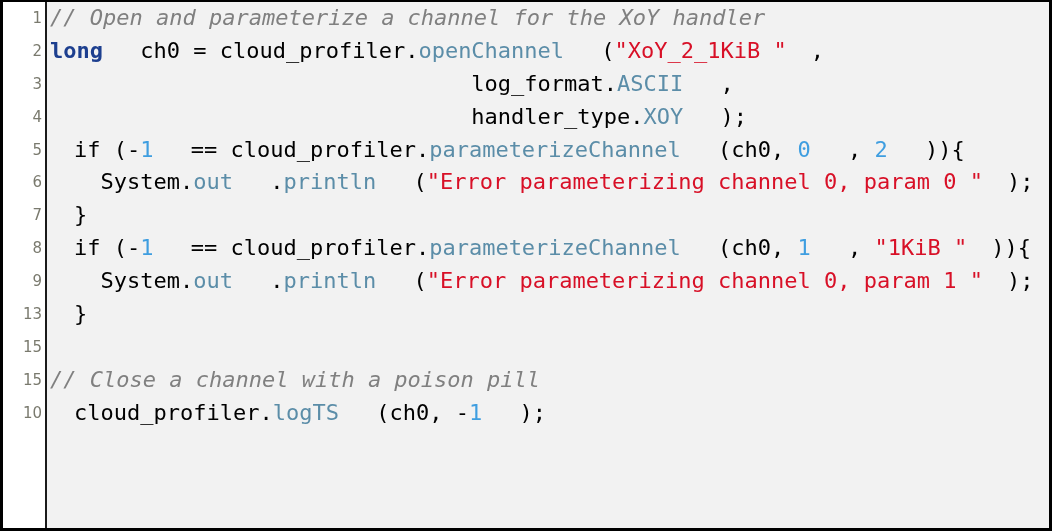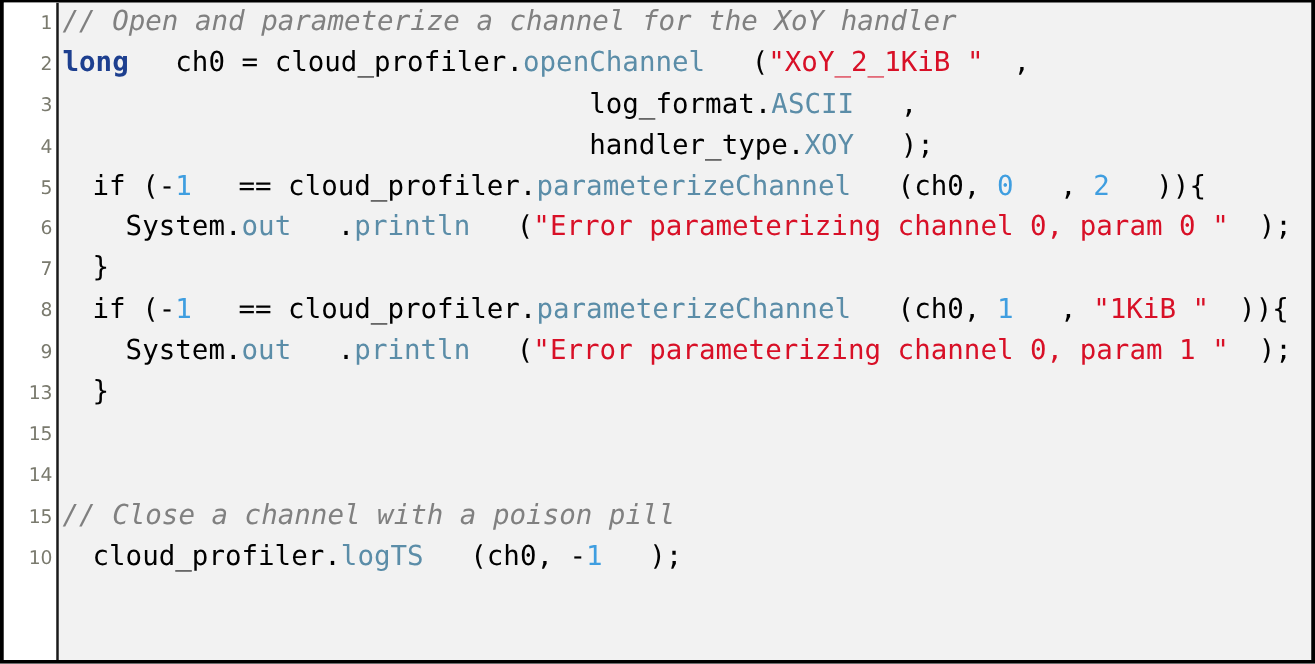--- a/index.html
+++ b/index.html
@@ -91,17 +91,16 @@
       <div class="code-line"><div class="ln">2</div><div class="lc"><span class="t-keyword">long</span><span class="t-plain"> ch0 = cloud_profiler.</span><span class="t-method">openChannel</span><span class="t-plain"> (</span><span class="t-string">"XoY_2_1KiB "</span><span class="t-plain">,</span></div></div>
       <div class="code-line"><div class="ln">3</div><div class="lc"><span class="t-plain">                              log_format.</span><span class="t-method">ASCII</span><span class="t-plain"> ,</span></div></div>
       <div class="code-line"><div class="ln">4</div><div class="lc"><span class="t-plain">                              handler_type.</span><span class="t-method">XOY</span><span class="t-plain"> );</span></div></div>
       <div class="code-line"><div class="ln">5</div><div class="lc"><span class="t-plain">if (-</span><span class="t-number">1</span><span class="t-plain"> == cloud_profiler.</span><span class="t-method">parameterizeChannel</span><span class="t-plain"> (ch0, </span><span class="t-number">0</span><span class="t-plain"> , </span><span class="t-number">2</span><span class="t-plain"> )){</span></div></div>
       <div class="code-line"><div class="ln">6</div><div class="lc"><span class="t-plain">  System.</span><span class="t-method">out</span><span class="t-plain"> .</span><span class="t-method">println</span><span class="t-plain"> (</span><span class="t-string">"Error parameterizing channel 0, param 0 "</span><span class="t-plain">);</span></div></div>
       <div class="code-line"><div class="ln">7</div><div class="lc"><span class="t-plain">}</span></div></div>
       <div class="code-line"><div class="ln">8</div><div class="lc"><span class="t-plain">if (-</span><span class="t-number">1</span><span class="t-plain"> == cloud_profiler.</span><span class="t-method">parameterizeChannel</span><span class="t-plain"> (ch0, </span><span class="t-number">1</span><span class="t-plain"> , </span><span class="t-string">"1KiB "</span><span class="t-plain">)){</span></div></div>
       <div class="code-line"><div class="ln">9</div><div class="lc"><span class="t-plain">  System.</span><span class="t-method">out</span><span class="t-plain"> .</span><span class="t-method">println</span><span class="t-plain"> (</span><span class="t-string">"Error parameterizing channel 0, param 1 "</span><span class="t-plain">);</span></div></div>
       <div class="code-line"><div class="ln">13</div><div class="lc"><span class="t-plain">}</span></div></div>
       <div class="code-line"><div class="ln">15</div><div class="lc">&nbsp;</div></div>
-      <div class="code-line"><div class="ln">14</div><div class="lc">&nbsp;</div></div>
       <div class="code-line"><div class="ln">15</div><div class="lc"><span class="t-comment">// Close a channel with a poison pill</span></div></div>
       <div class="code-line"><div class="ln">10</div><div class="lc"><span class="t-plain">cloud_profiler.</span><span class="t-method">logTS</span><span class="t-plain"> (ch0, -</span><span class="t-number">1</span><span class="t-plain"> );</span></div></div>
     </div>
 </div>
 
 </body></html>

